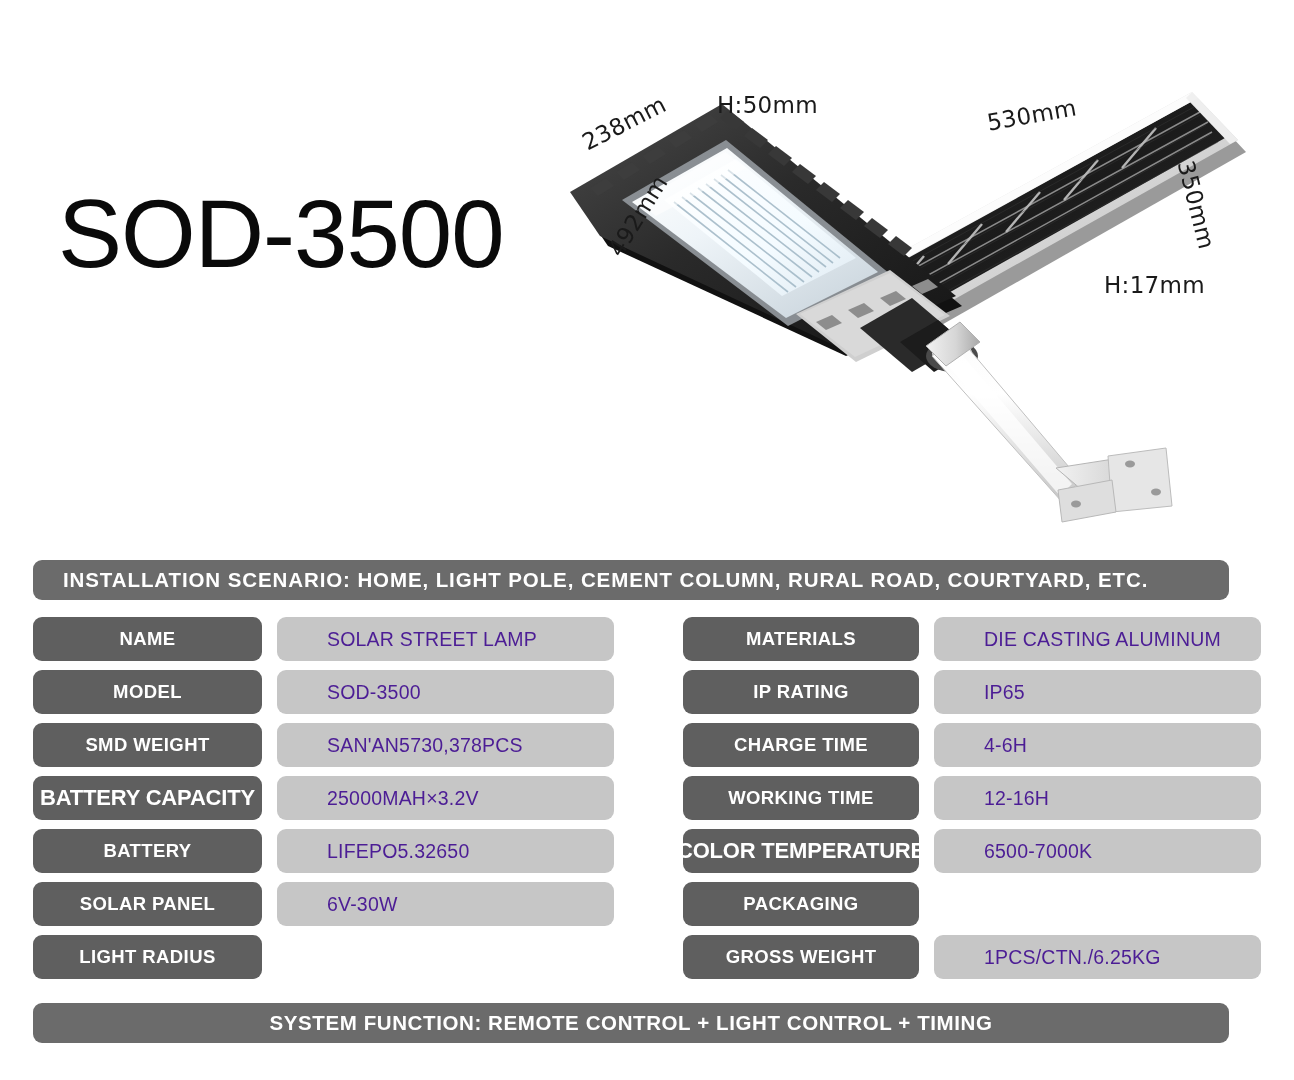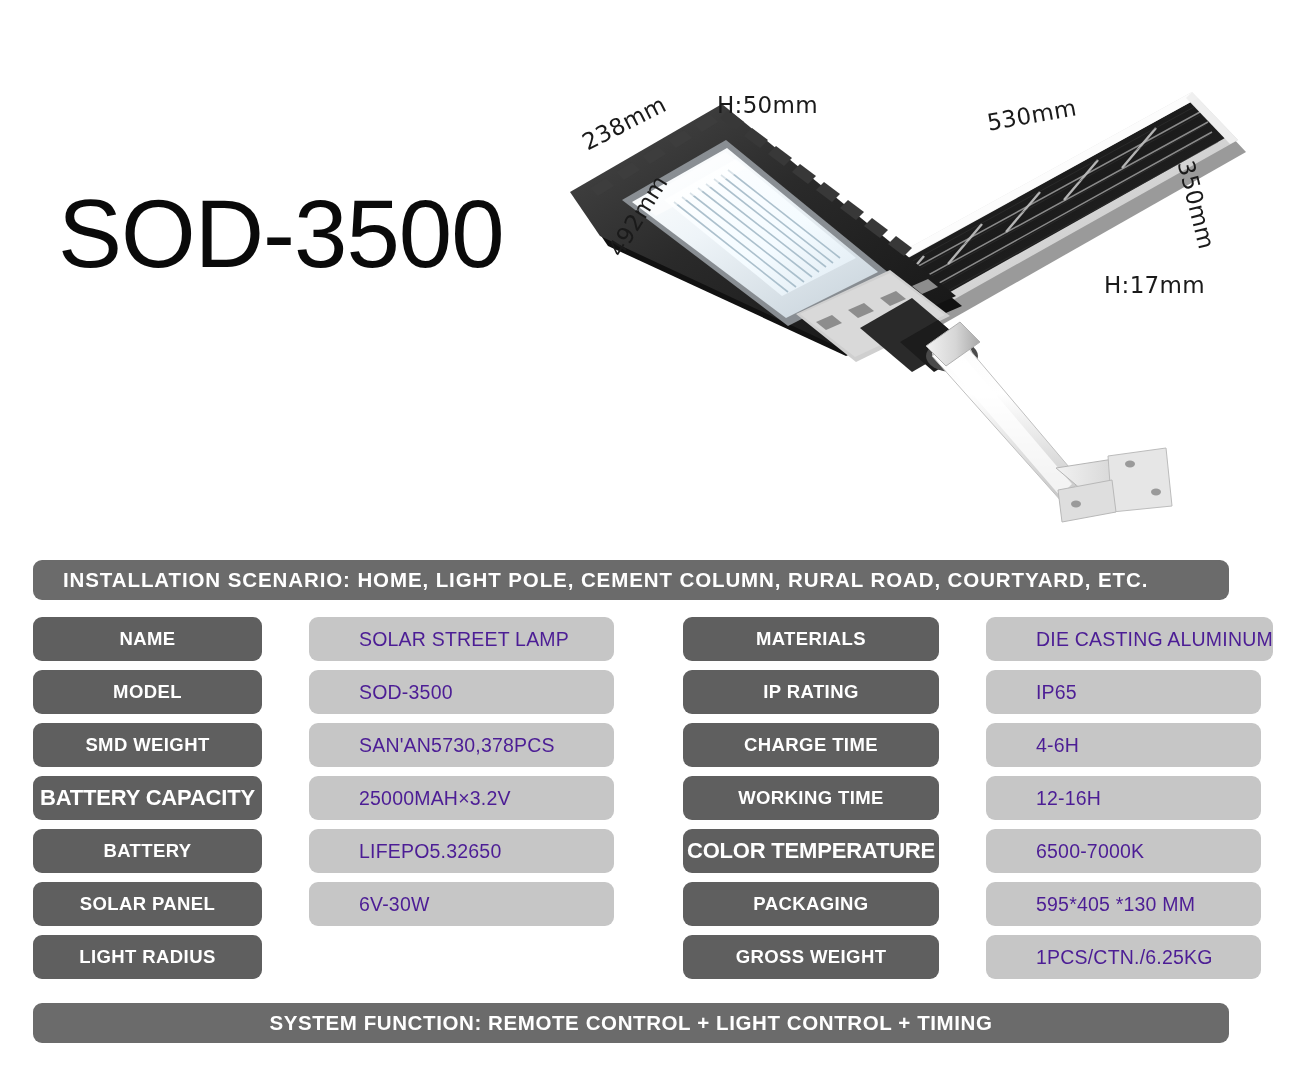--- a/index.html
+++ b/index.html
@@ -104,40 +104,39 @@
   }
   #column-left  { left: 33px;  width: 581px; }
   #column-right { left: 683px; width: 578px; }
 
   .spec-row {
     position: relative;
     height: 44px;
     margin-bottom: 9px;
     display: flex;
     align-items: stretch;
-    gap: 32px;
   }
 
   .spec-label {
     flex: 0 0 auto;
     background: #5f5f5f;
     border-radius: 9px;
     color: #ffffff;
     font-size: 18.5px;
     font-weight: 700;
     letter-spacing: .4px;
     display: flex;
     align-items: center;
     justify-content: center;
     box-sizing: border-box;
     padding: 0 6px;
     white-space: nowrap;
   }
   #column-left .spec-label  { width: 229px; }
-  #column-right .spec-label { width: 256px; }
+  #column-right .spec-label { width: 236px; }
 
   .spec-label.tight { letter-spacing: -.2px; font-size: 22px; }
 
   .spec-value {
     flex: 1 1 auto;
     margin-left: 15px;
     background: #c6c6c6;
     border-radius: 9px;
     color: #4c1d95;
     font-size: 19.5px;
@@ -379,21 +378,20 @@
       <div class="spec-row">
         <div class="spec-label">WORKING TIME</div>
         <div class="spec-value">12-16H</div>
       </div>
       <div class="spec-row">
         <div class="spec-label tight">COLOR TEMPERATURE</div>
         <div class="spec-value">6500-7000K</div>
       </div>
       <div class="spec-row">
         <div class="spec-label">PACKAGING</div>
-        <div class="spec-value">595*405 *130 MM</div>
       </div>
       <div class="spec-row">
         <div class="spec-label">GROSS WEIGHT</div>
         <div class="spec-value">1PCS/CTN./6.25KG</div>
       </div>
     </div>
 
   <div class="banner" id="banner-system">SYSTEM FUNCTION: REMOTE CONTROL + LIGHT CONTROL + TIMING</div>
 </div>
 

